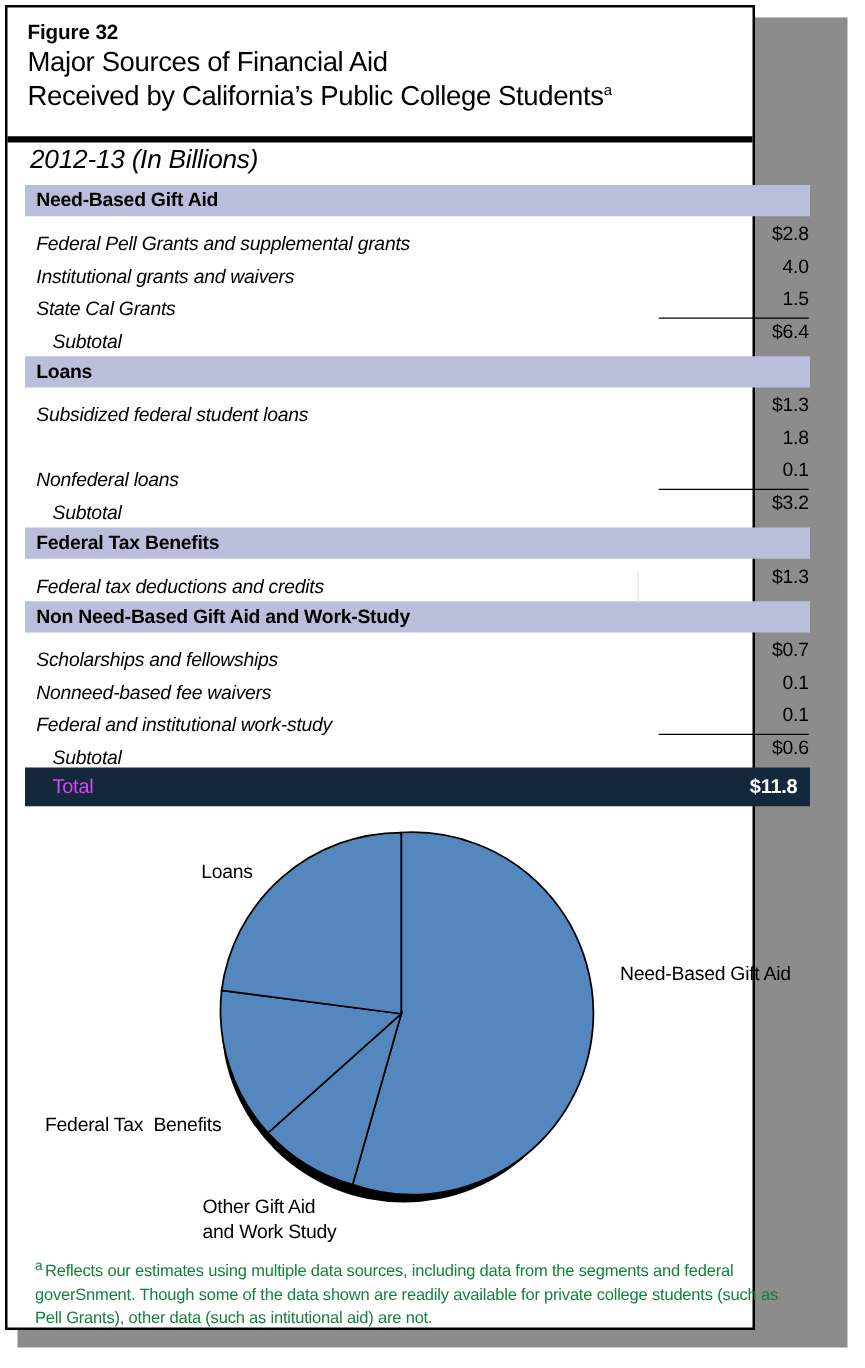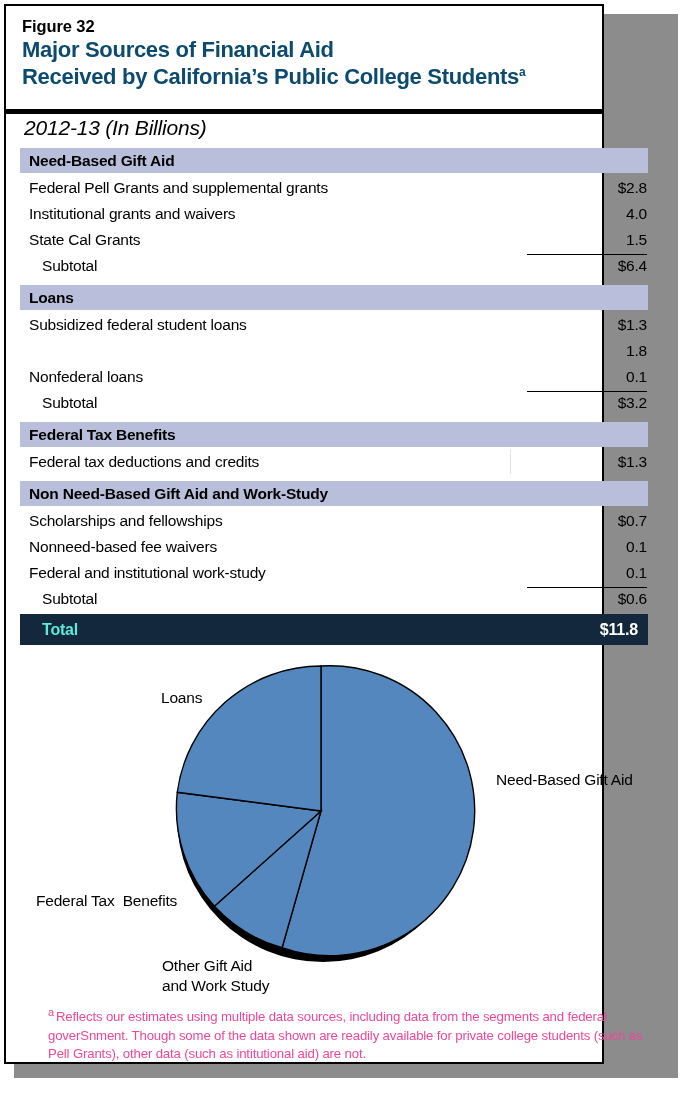--- a/index.html
+++ b/index.html
@@ -46,22 +46,22 @@
   }
   #figure-number {
     font-size: 16.5px;
     font-weight: bold;
     color: #000000;
     letter-spacing: -0.1px;
     line-height: 21px;
   }
   .title-line {
     font-size: 22px;
-    font-weight: bold;
-    color: #0c4a6e;
+    font-weight: normal;
+    color: #000000;
     line-height: 26.5px;
     letter-spacing: -0.3px;
     white-space: nowrap;
   }
   .title-sup {
     font-size: 12px;
     vertical-align: super;
     line-height: 0;
   }
   #title-rule {
@@ -107,22 +107,23 @@
     position: relative;
     height: 26px;
     line-height: 26px;
     font-size: 15.5px;
     color: #000000;
     letter-spacing: -0.2px;
   }
   .row .label {
     position: absolute;
     left: 9px;
-    top: 0;
+    top: 8px;
     white-space: nowrap;
+    font-style: italic;
   }
   .row .value {
     position: absolute;
     right: 1px;
     top: 0;
     width: 120px;
     text-align: right;
     white-space: nowrap;
   }
   .row.indent .label { left: 22px; }
@@ -145,22 +146,22 @@
     height: 31px;
     line-height: 31px;
     position: relative;
     margin-top: 2px;
   }
   #total-row .label {
     position: absolute;
     left: 22px;
     top: 0;
     font-size: 16px;
-    font-weight: bold;
-    color: #5eead4;
+    font-weight: normal;
+    color: #d946ef;
     letter-spacing: -0.2px;
   }
   #total-row .value {
     position: absolute;
     right: 10px;
     top: 0;
     font-size: 16px;
     font-weight: bold;
     color: #ffffff;
     letter-spacing: -0.2px;
@@ -184,24 +185,23 @@
     line-height: 19px;
   }
 
   
   #footnote {
     position: absolute;
     left: 22px;
     top: 1002px;
     width: 610px;
     font-size: 13.2px;
-    color: #ec4899;
+    color: #15803d;
     line-height: 18.5px;
     letter-spacing: -0.15px;
-    margin-left: 20px;
   }
   #footnote .fn-marker {
     font-size: 11px;
     vertical-align: super;
     line-height: 0;
     margin-right: 2px;
   }
   #footnote .fn-body { display: inline; }
 </style>
 </head>

